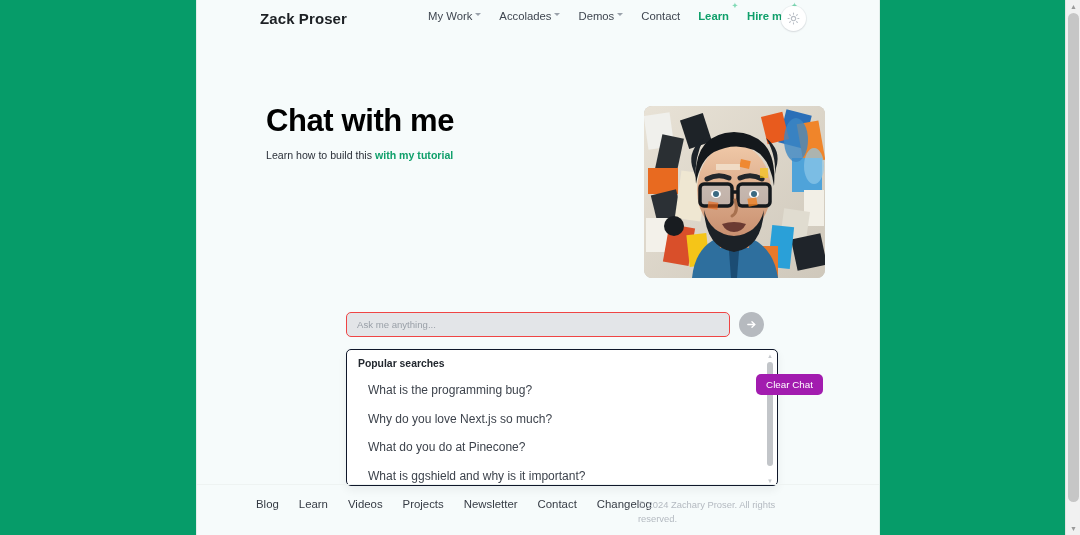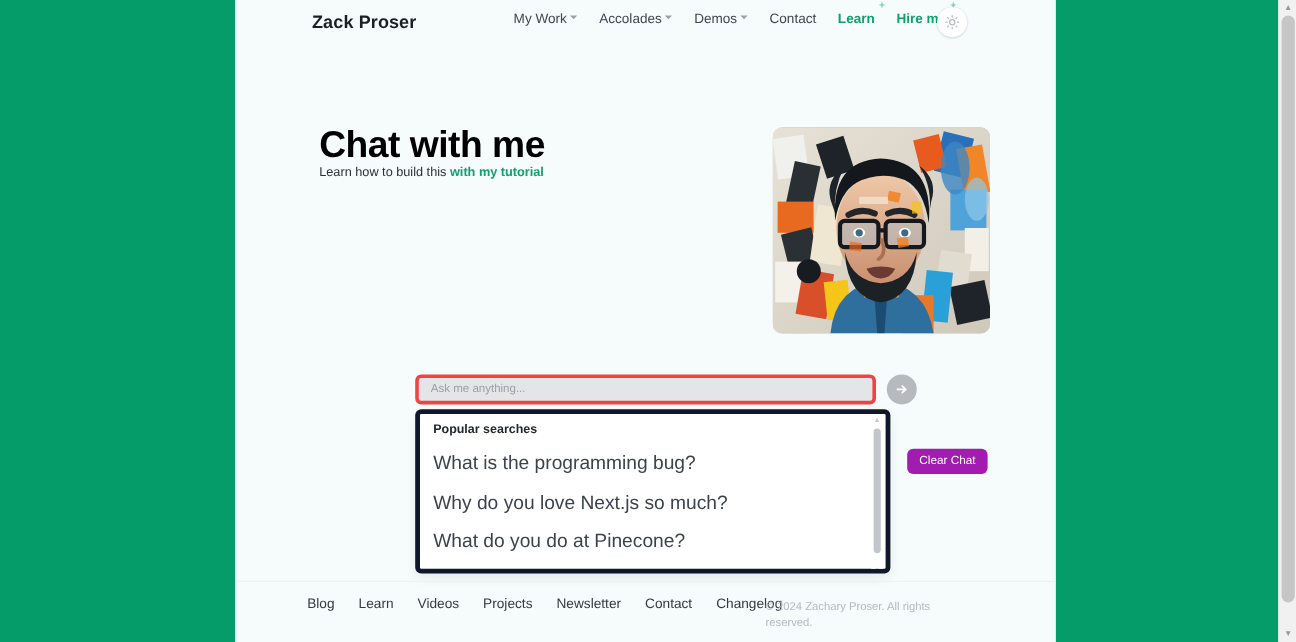--- a/index.html
+++ b/index.html
@@ -132,20 +132,21 @@
   }
 
   #hero-sub {
     margin-top: 17px;
     font-size: 13.2px;
     color: #585f6b;
     letter-spacing: .05px;
   }
 
   #hero-tutorial {
+    margin-top: 11px;
     font-size: 10.6px;
     color: #2b3039;
   }
 
   #hero-tutorial .tutorial-link {
     color: #10a06b;
     font-weight: bold;
   }
 
   
@@ -176,21 +177,21 @@
     display: flex;
     align-items: center;
     gap: 9px;
   }
 
   #search-input {
     width: 384px;
     height: 25px;
     border-radius: 5px;
     background: #e3e5e8;
-    border: 3px solid #ef4444;
+    border: 1px solid #ef4444;
     padding: 0 10px;
     font-size: 9.6px;
     color: #8a9099;
     font-family: "Liberation Sans", sans-serif;
     outline: none;
   }
   #search-input::placeholder { color: #9aa0a8; }
 
   #submit-button {
     width: 25px; height: 25px;
@@ -200,48 +201,49 @@
     display: flex;
     align-items: center;
     justify-content: center;
     cursor: pointer;
   }
 
   
   #suggestions-panel {
     position: absolute;
     left: 149px;
-    top: 29px;
-    width: 396px;
+    top: 37px;
+    width: 432px;
     height: 137px;
     background: #ffffff;
-    border: 4px solid #0f172a;
+    border: 1px solid #0f172a;
     border-radius: 5px;
     box-shadow: 0 4px 10px rgba(16,24,40,.06);
     overflow: hidden;
   }
 
   #suggestions-list {
     position: absolute;
     inset: 0 14px 0 0;
     padding: 8px 0 0 11px;
   }
 
   #suggestions-heading {
     font-size: 10.4px;
     font-weight: bold;
     color: #23282f;
     margin-bottom: 14px;
   }
 
   .suggestion-item {
-    font-size: 16px;
+    font-size: 12px;
     color: #3d434c;
     margin-bottom: 14.5px;
     white-space: nowrap;
+    margin-left: 10px;
   }
 
   
   #suggestions-scrollbar {
     position: absolute;
     right: 2px; top: 2px;
     width: 10px;
     height: 133px;
     background: #ffffff;
   }

